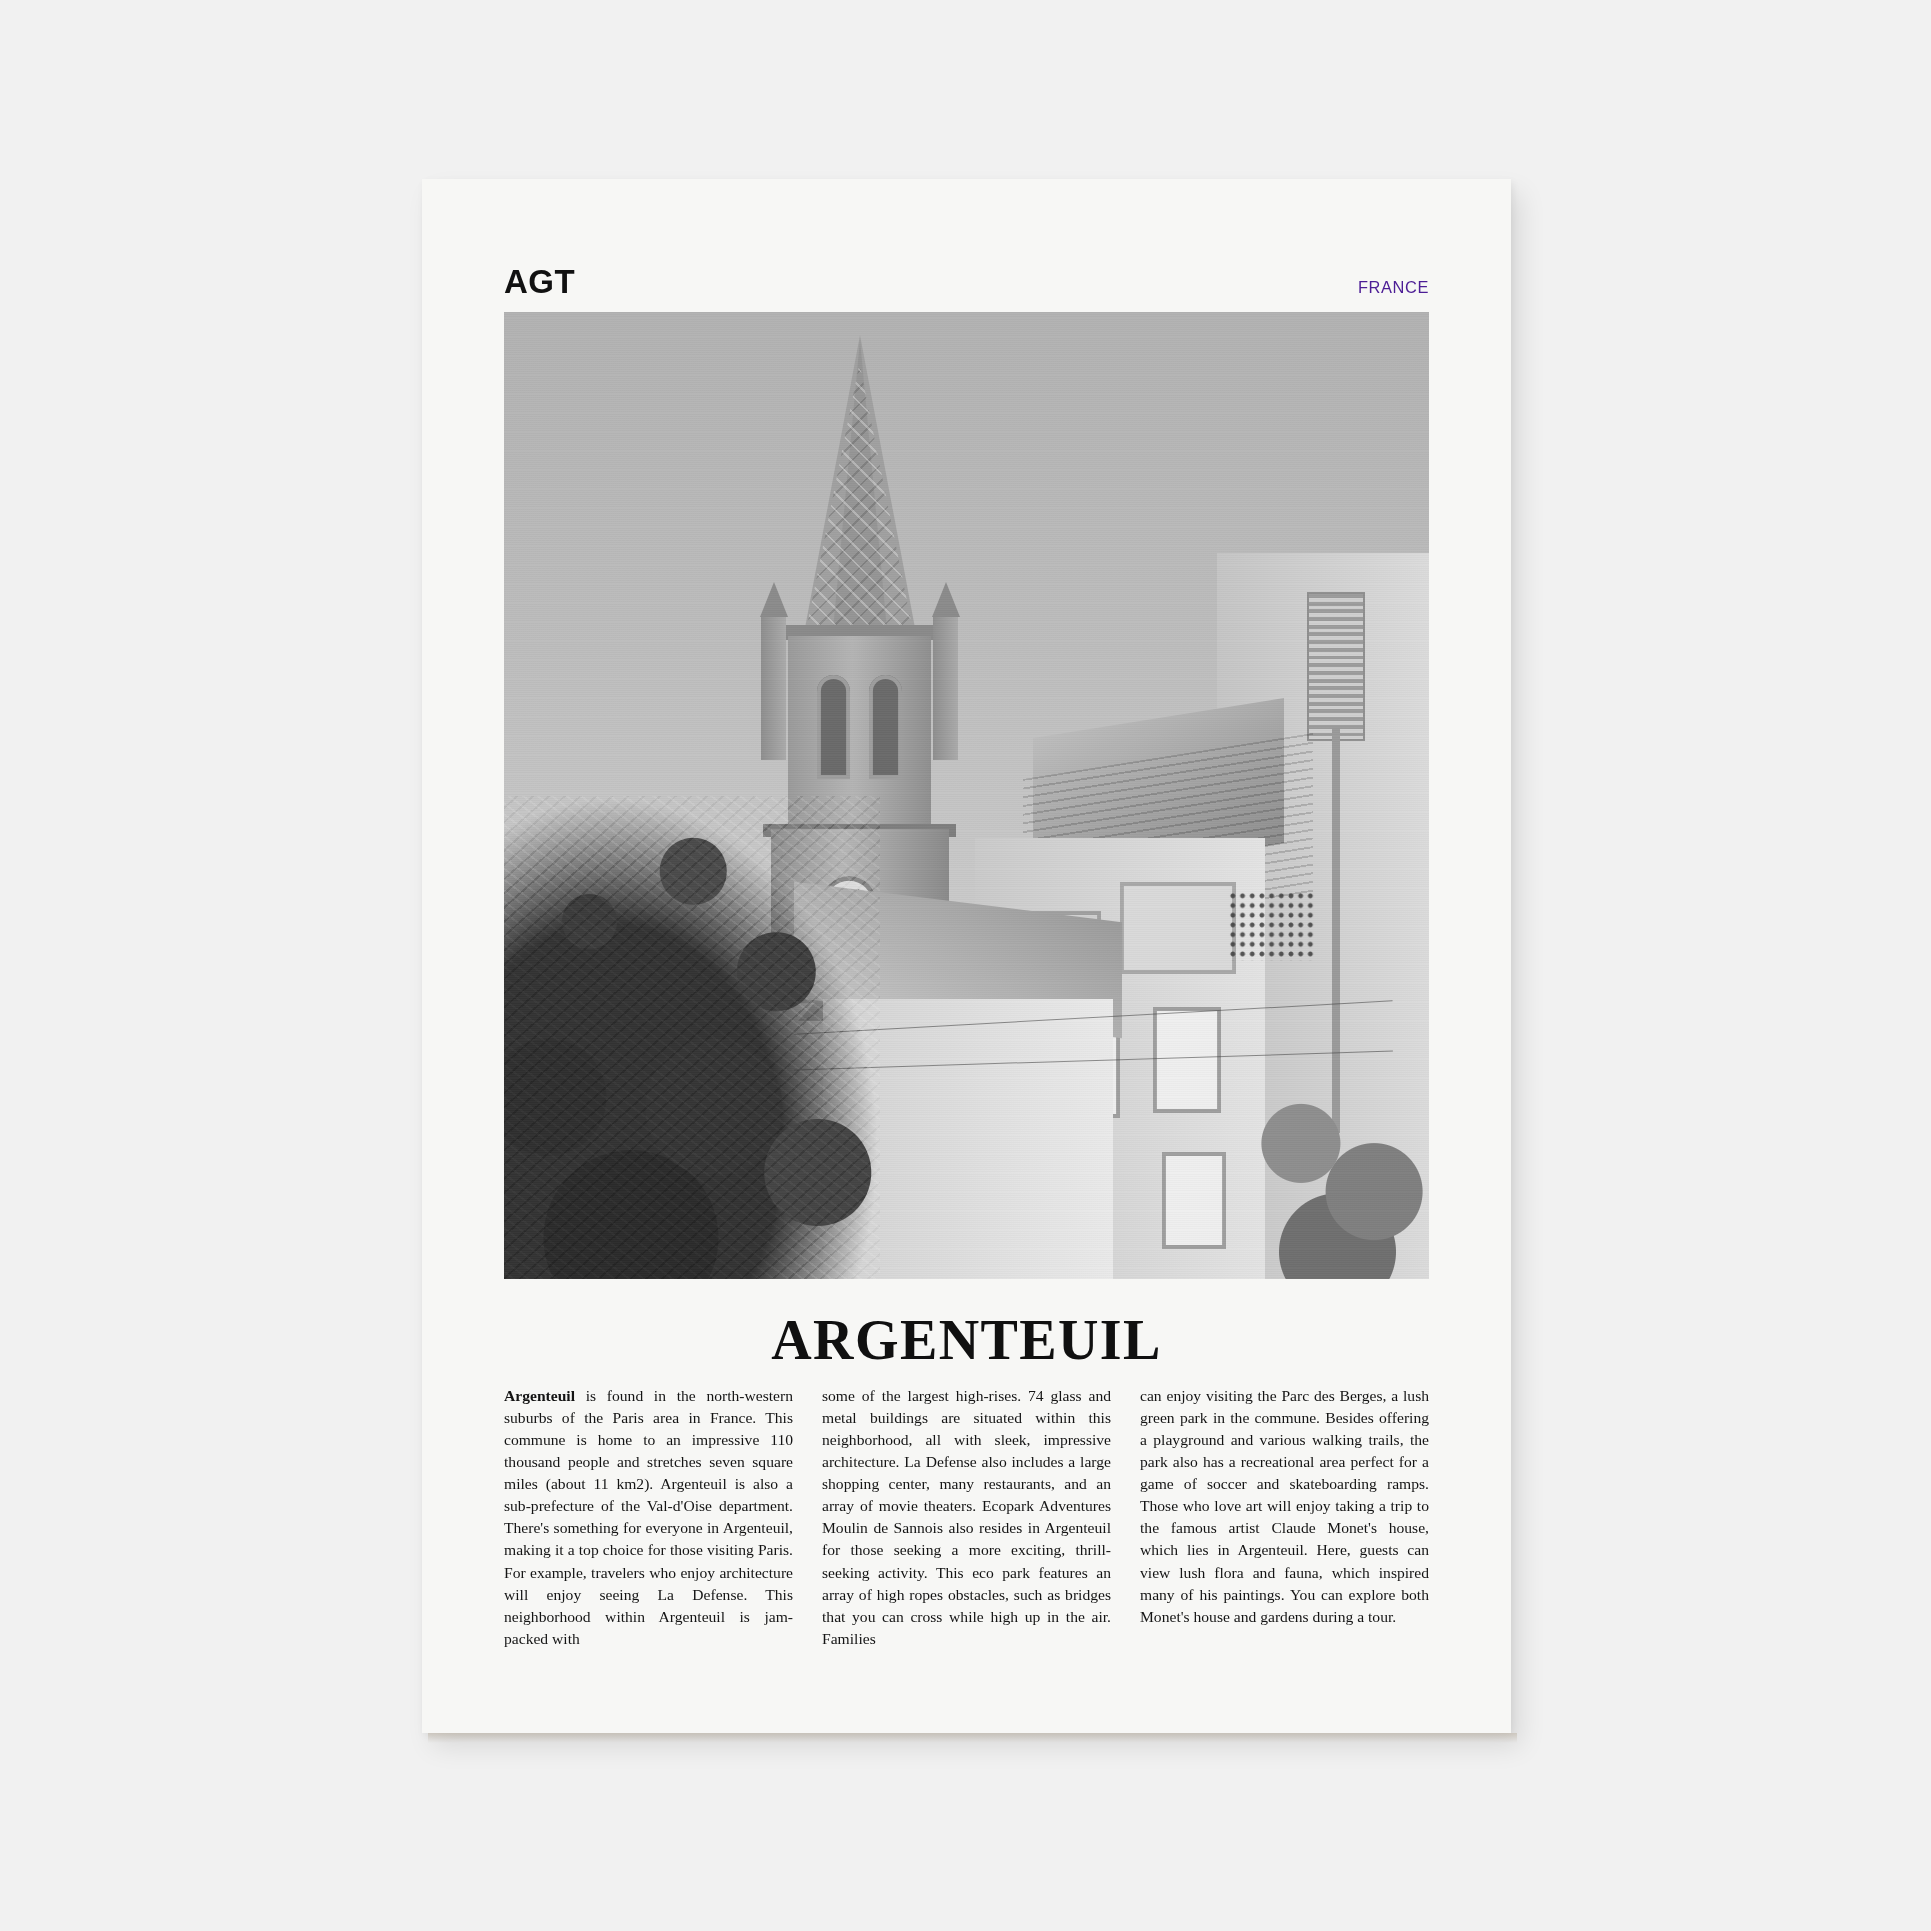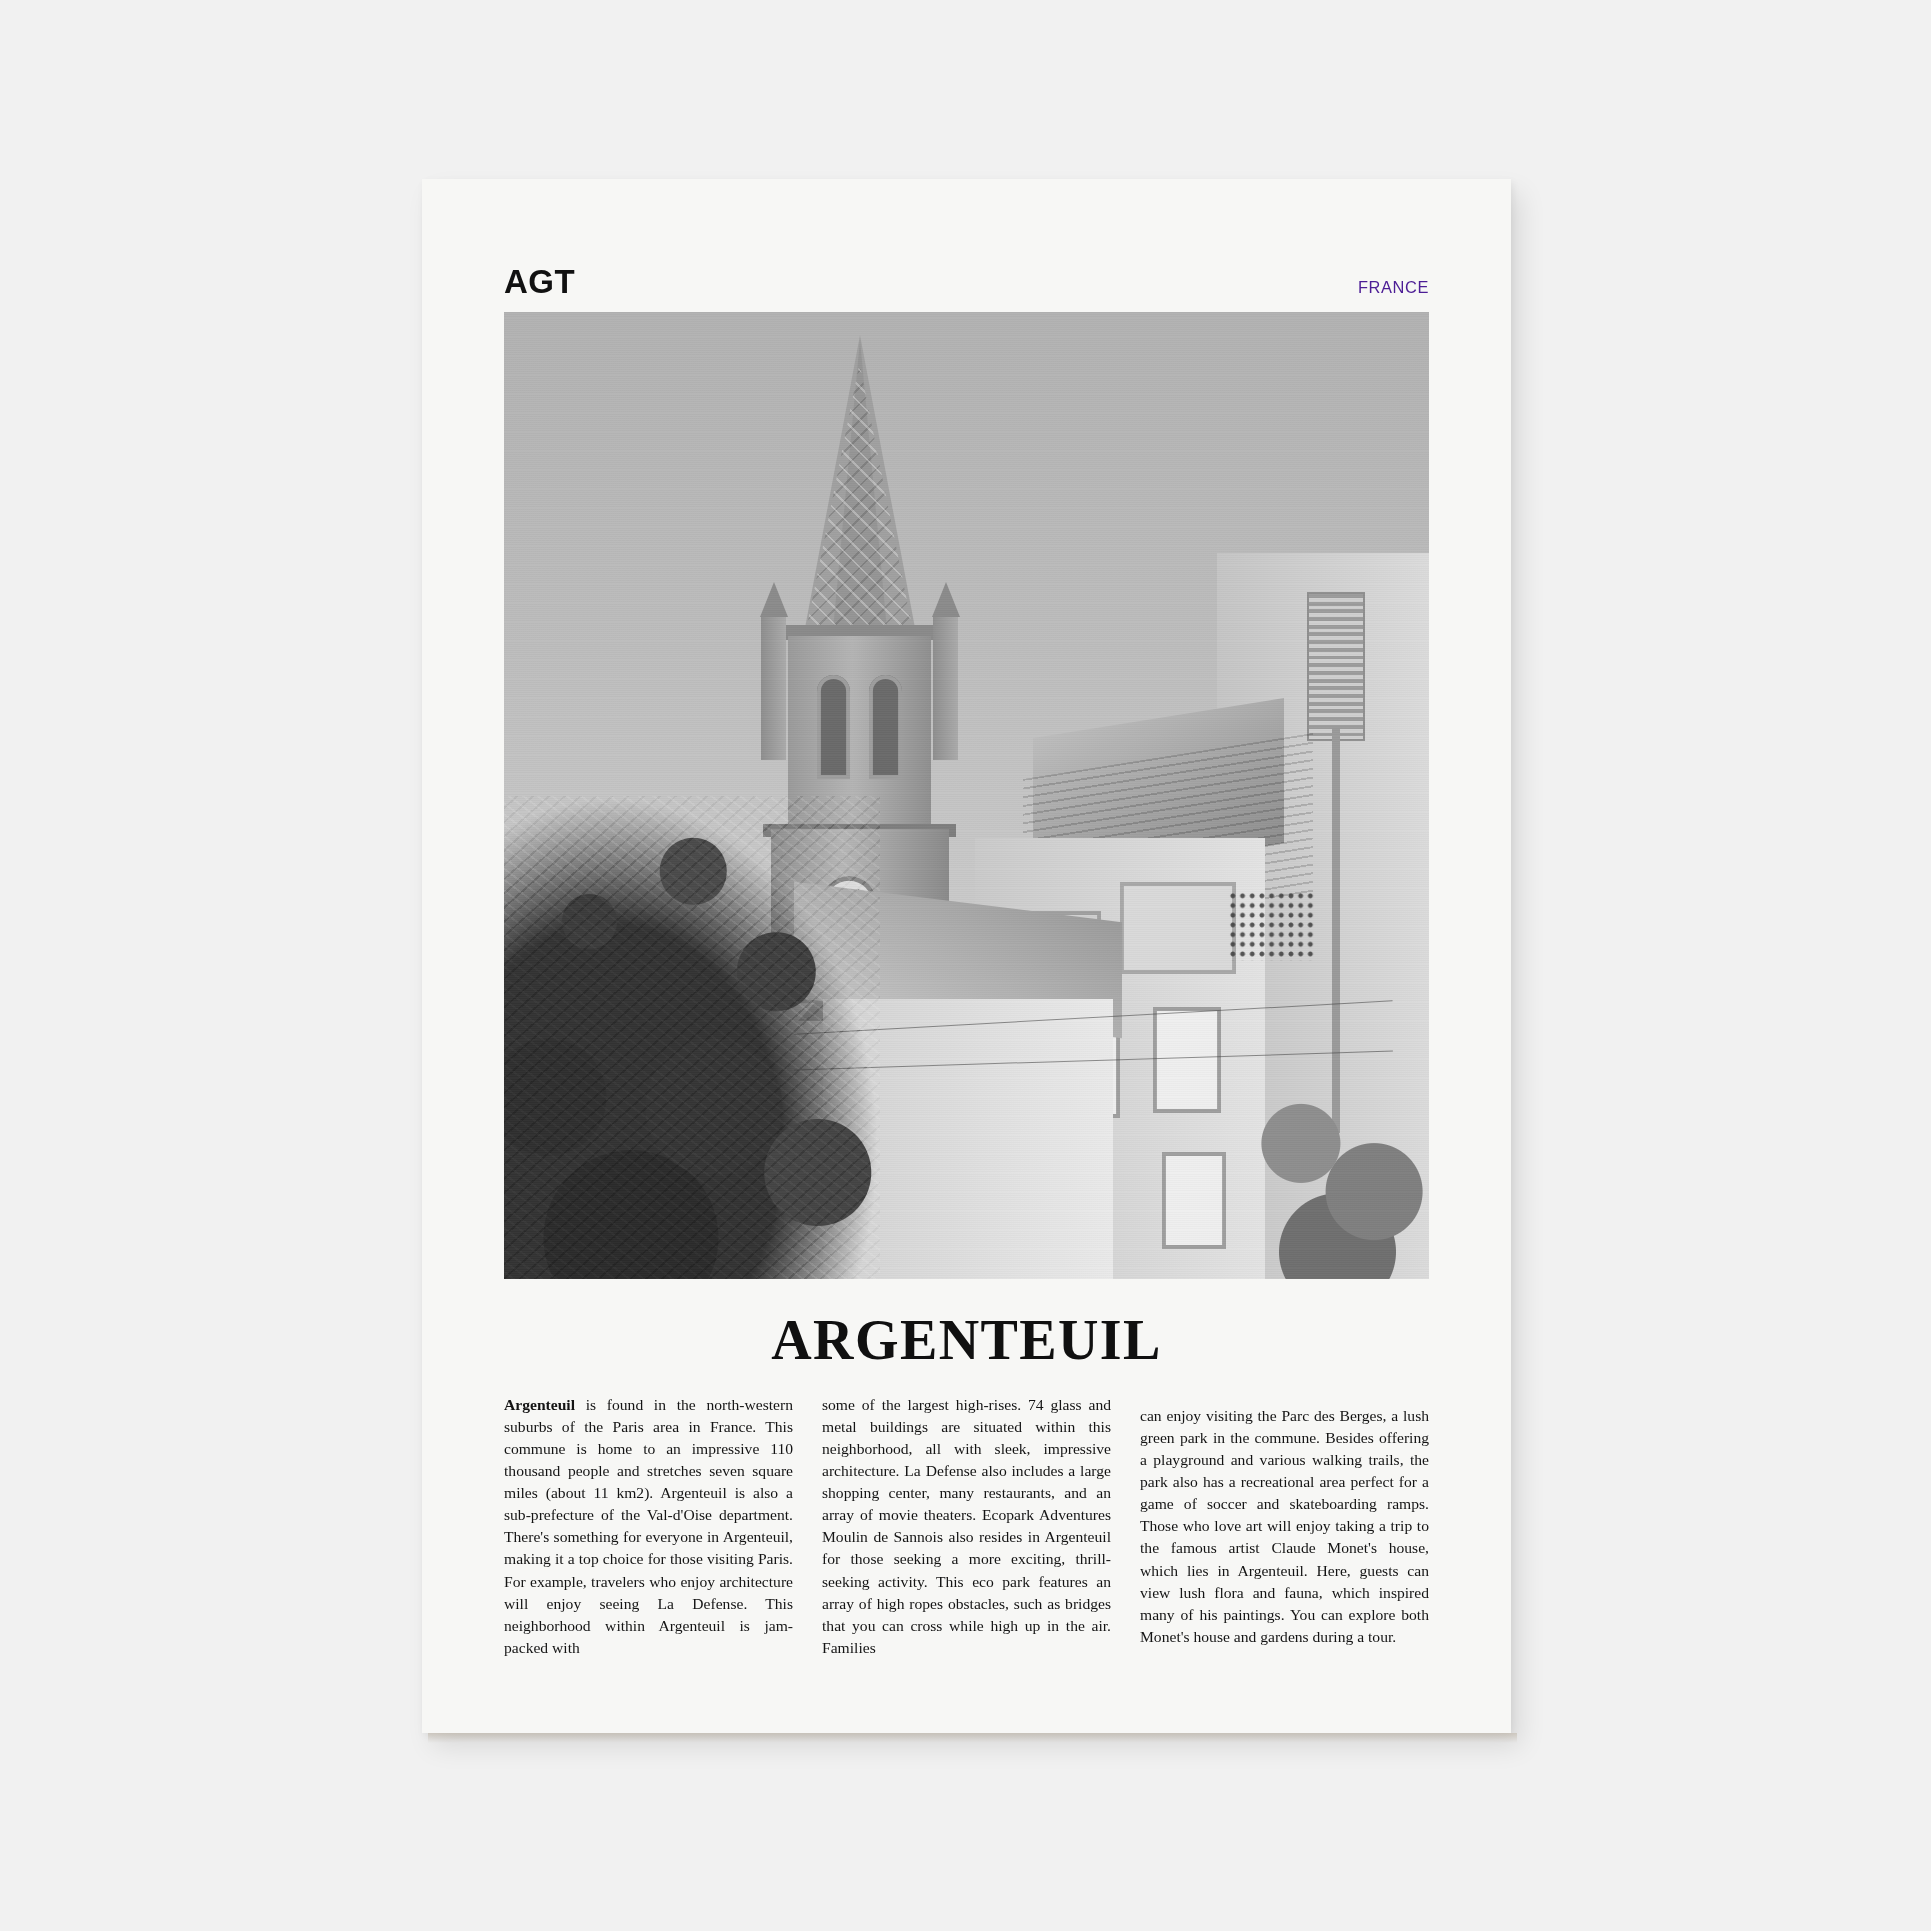--- a/index.html
+++ b/index.html
@@ -408,24 +408,23 @@
     font-family: "Liberation Serif", serif;
     font-weight: bold;
     font-size: 56px;
     letter-spacing: 1.4px;
     color: #101010;
     line-height: 1;
   }
 
   
   .columns {
-    margin-top: 26px;
+    margin-top: 17px;
     display: flex;
     gap: 29px;
-    align-items: center;
   }
   .col {
     width: 289px;
     font-family: "Liberation Serif", serif;
     font-size: 15.6px;
     line-height: 1.42;
     color: #141414;
     text-align: justify;
     text-justify: inter-word;
     hyphens: auto;

